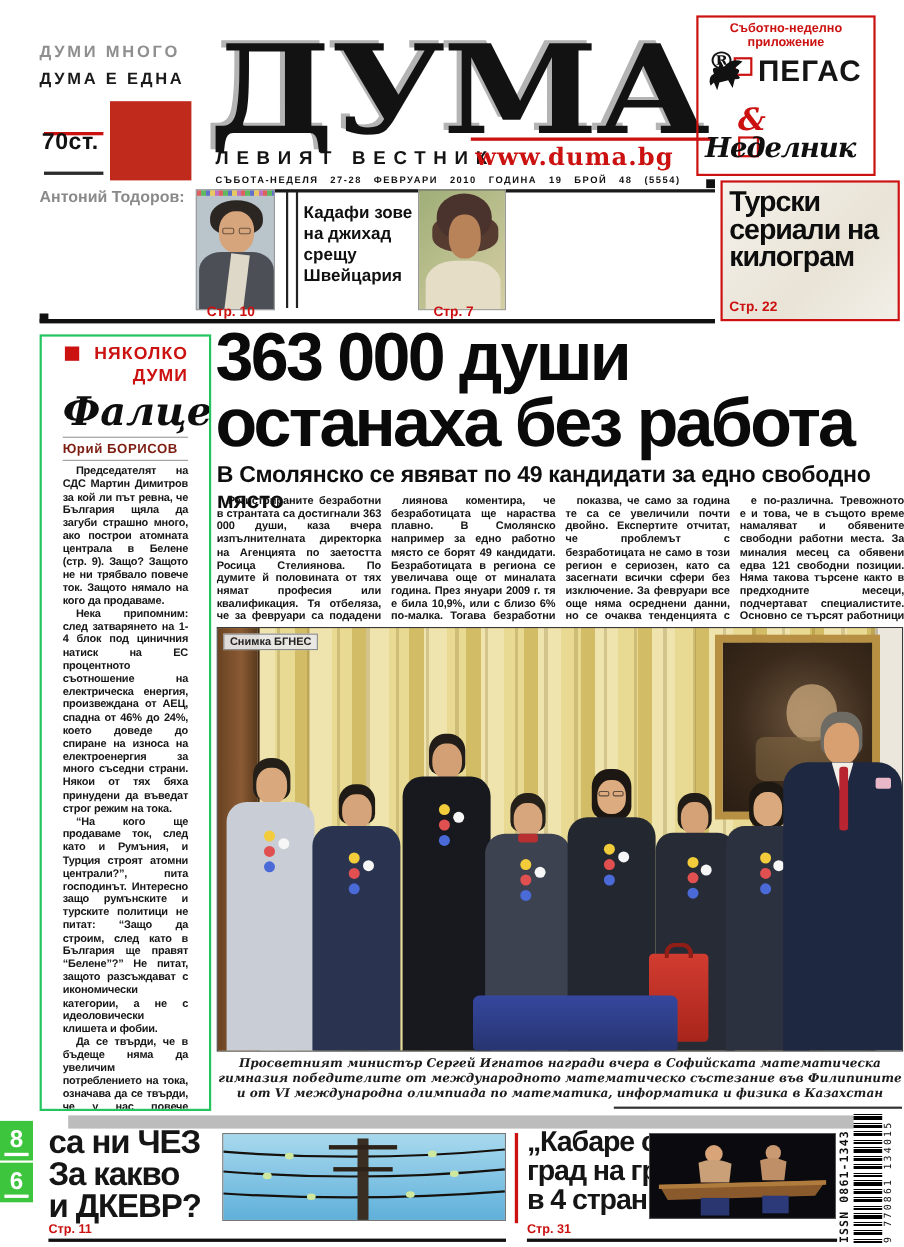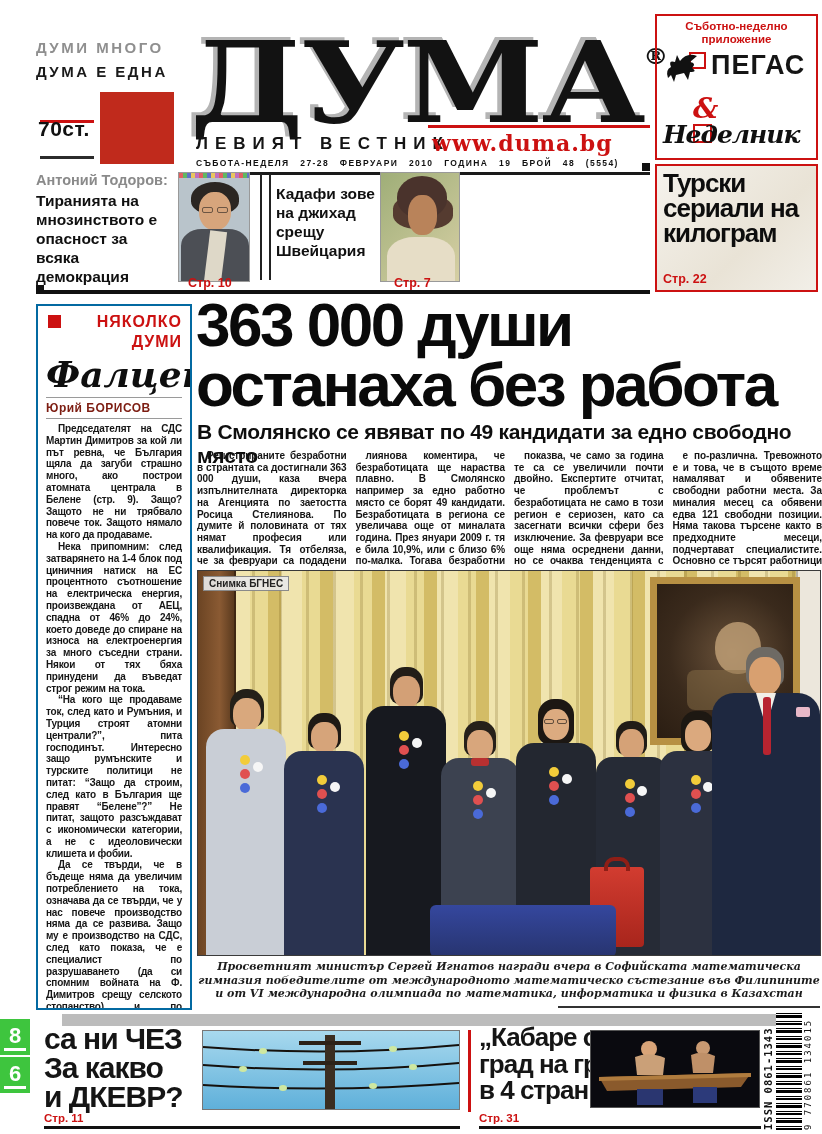--- a/index.html
+++ b/index.html
@@ -17,21 +17,21 @@
   .red-square { position:absolute; left:100px; top:92px; width:74px; height:72px; background:#c02a1c; }
   .logo { position:absolute; left:190px; top:-4px; font-family:"DejaVu Serif", serif; font-weight:bold; font-size:112px; line-height:120px; letter-spacing:-2px; transform:scaleX(1.14); transform-origin:left top; color:#121212; text-shadow:-4px -3px 0 #b4b4b4; white-space:nowrap; }
   .logo sup { font-size:22px; letter-spacing:0; text-shadow:none; vertical-align:58px; }
   .tagline { position:absolute; left:196px; top:134px; font-size:17px; font-weight:bold; letter-spacing:7px; color:#141414; }
   .web-rule { position:absolute; left:428px; top:125px; width:222px; height:3px; background:#cc1111; }
   .website { position:absolute; left:432px; top:130px; font-family:"DejaVu Serif", serif; font-weight:bold; font-size:22px; color:#cc1111; letter-spacing:1px; }
   .dateline { position:absolute; left:196px; top:158px; width:454px; font-size:8.5px; font-weight:bold; letter-spacing:1.4px; word-spacing:7px; padding-bottom:4px; border-bottom:3.5px solid #1a1a1a; white-space:nowrap; }
   .dateline::after { content:""; position:absolute; right:0; bottom:1px; width:8px; height:8px; background:#111; }
 
   
-  .supp { position:absolute; left:655px; top:14px; width:163px; height:146px; border:2px solid #cc1111; padding:4px 4px; }
+  .supp { position:absolute; left:633px; top:14px; width:163px; height:146px; border:2px solid #cc1111; padding:4px 4px; }
   .supp-label { color:#cc1111; font-weight:bold; font-size:11.5px; line-height:13px; text-align:center; }
   .pegas-row { position:relative; height:36px; margin-top:2px; }
   .pegas-sq { position:absolute; left:28px; top:4px; width:17px; height:17px; border:2.5px solid #cc1111; }
   .pegas-svg { position:absolute; left:0px; top:2px; }
   .pegas-txt { position:absolute; left:50px; top:2px; font-size:27px; font-weight:bold; letter-spacing:1px; color:#151515; white-space:nowrap; }
   .amp { position:absolute; left:36px; top:76px; font-family:"DejaVu Serif", serif; font-style:italic; font-weight:bold; font-size:28px; color:#cc1111; }
   .nedelnik-row { position:absolute; left:6px; top:104px; }
   .ned-sq { position:absolute; left:30px; top:4px; width:19px; height:19px; border:2.5px solid #cc1111; }
   .ned-txt { position:relative; font-family:"DejaVu Serif", serif; font-style:italic; font-weight:bold; font-size:25px; color:#101010; letter-spacing:-1px; }
   .tvbox { position:absolute; left:655px; top:164px; width:163px; height:128px; border:2px solid #cc1111; background:linear-gradient(135deg,#f5f2ec 0%,#e9e3d6 60%,#f2efe8 100%); padding:5px 6px; }
@@ -57,21 +57,21 @@
   .portrait { position:absolute; top:0; width:72px; height:110px; overflow:hidden; border:1px solid #999; }
   .t1 .portrait { left:142px; }
   .t3 .portrait { left:104px; width:80px; }
   .cross3d { position:absolute; left:98px; top:16px; width:90px; height:82px; }
   .rc-v { position:absolute; left:30px; top:2px; width:30px; height:76px; background:linear-gradient(180deg,#f23b2c,#a60f08); border-radius:3px; box-shadow:5px 4px 0 rgba(110,10,5,.85); }
   .rc-h { position:absolute; left:2px; top:25px; width:84px; height:30px; background:linear-gradient(180deg,#f7493a,#b31208); border-radius:3px; box-shadow:5px 4px 0 rgba(110,10,5,.85); }
   .strip-rule { position:absolute; left:36px; top:290px; width:614px; height:3.5px; background:#111; }
   .strip-rule::before { content:""; position:absolute; left:0; top:-5px; width:8px; height:8px; background:#111; }
 
   
-  .opinion { position:absolute; left:36px; top:304px; width:156px; height:706px; border:2px solid #0369a1; padding:6px 8px; overflow:hidden; }
+  .opinion { position:absolute; left:36px; top:304px; width:156px; height:706px; border:2px solid #22c55e; padding:6px 19px; overflow:hidden; }
   .op-head { position:relative; height:42px; }
   .op-sq { position:absolute; left:2px; top:3px; width:13px; height:13px; background:#cc1111; }
   .op-sec { text-align:right; color:#cc1111; font-weight:bold; font-size:16px; line-height:20px; letter-spacing:1px; }
   .op-title { font-family:"DejaVu Serif", serif; font-style:italic; font-weight:bold; font-size:36px; line-height:40px; color:#0e0e0e; }
   .op-rule { height:1px; background:#9a9a9a; margin:3px 0; }
   .op-author { font-size:12px; font-weight:bold; color:#7d1d12; letter-spacing:.5px; margin:3px 0 2px; }
   .op-body { margin-top:4px; }
   .op-body p { font-size:10px; font-weight:bold; line-height:11.8px; text-align:justify; text-indent:12px; letter-spacing:-0.2px; color:#161616; }
 
   
@@ -156,21 +156,20 @@
   </div>
 
   <div class="tvbox">
     <div class="tv-title">Турски сериали на килограм</div>
     <div class="tv-page">Стр. 22</div>
   </div>
 
   <div class="teasers">
     <div class="teaser t1">
       <div class="kicker">Антоний Тодоров:</div>
-      <div class="t-title">Тиранията на мнозинството е опасност за всяка демокрация</div>
       <div class="portrait" style="background:#b9c4cb;">
         <div class="abs" style="left:0;top:0;width:72px;height:5px;background:repeating-linear-gradient(90deg,#e06060 0 4px,#60b860 4px 8px,#6070c8 8px 12px,#e8c860 12px 16px,#c070c0 16px 20px);"></div>
         <div class="abs" style="left:12px;top:9px;width:48px;height:32px;background:#2b2622;border-radius:50% 50% 40% 40%;"></div>
         <div class="abs" style="left:20px;top:19px;width:32px;height:38px;background:#d7a57c;border-radius:46%;"></div>
         <div class="abs" style="left:23px;top:34px;width:11px;height:6px;border:1px solid rgba(20,20,20,.55);border-radius:2px;"></div>
         <div class="abs" style="left:38px;top:34px;width:11px;height:6px;border:1px solid rgba(20,20,20,.55);border-radius:2px;"></div>
         <div class="abs" style="left:2px;top:56px;width:68px;height:56px;background:#4c4f55;border-radius:30% 30% 0 0;"></div>
         <div class="abs" style="left:28px;top:58px;width:17px;height:52px;background:#ded8c8;transform:rotate(7deg);"></div>
       </div>
       <div class="t-page">Стр. 10</div>

